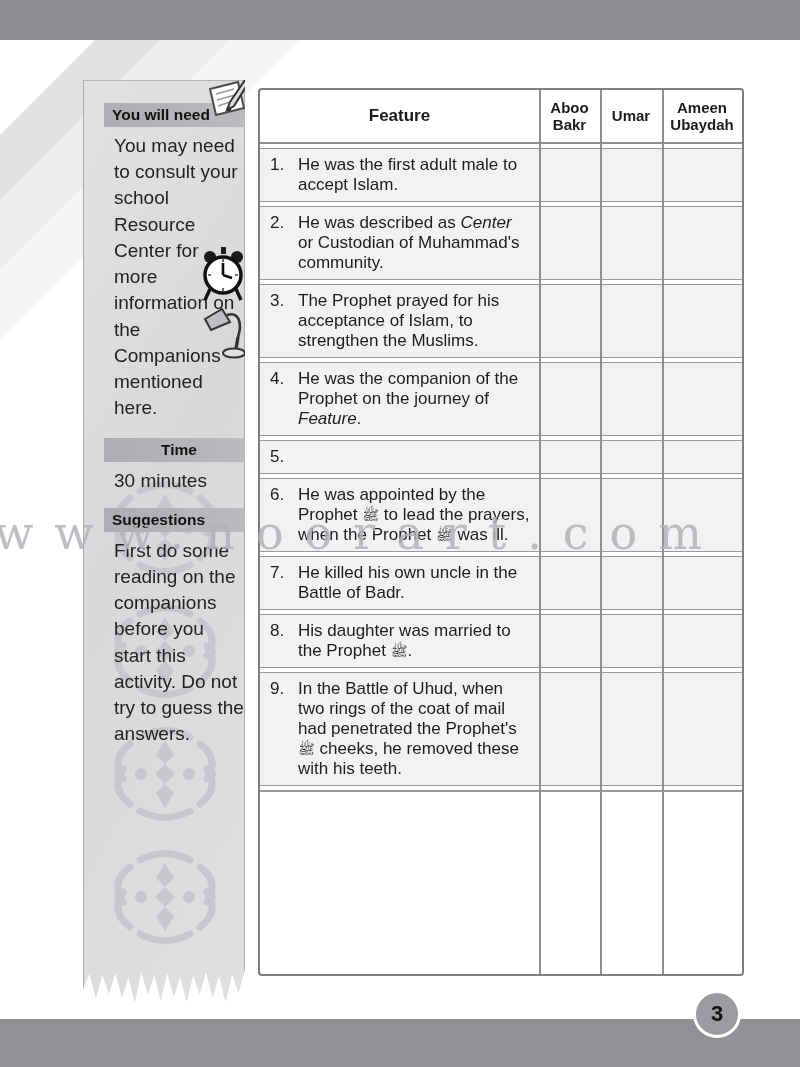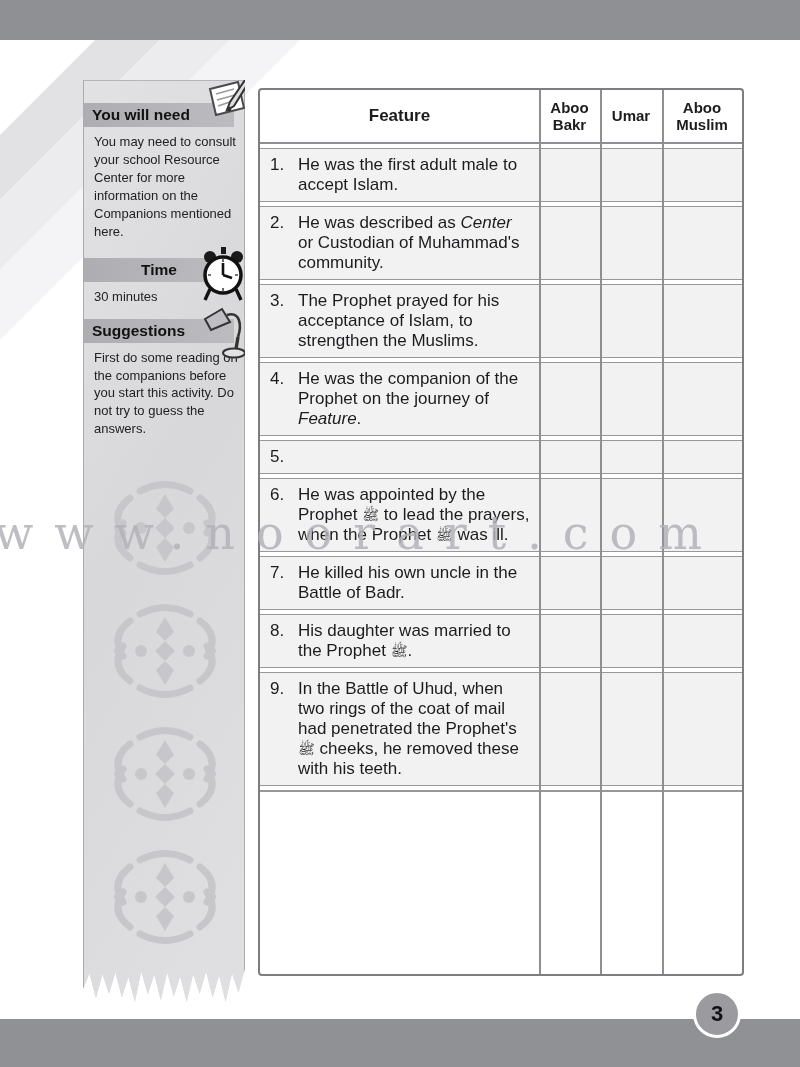--- a/index.html
+++ b/index.html
@@ -30,31 +30,32 @@
   .sidebar{
     position:absolute;left:83px;top:80px;width:162px;height:922px;z-index:2;
     background:#dcdcde;
     background-image:linear-gradient(120deg,#e2e2e4 0%,#d8d8db 45%,#e0e0e2 100%);
     border-left:1px solid #ababaf;border-right:1px solid #ababaf;border-top:1px solid #b5b5b9;
     box-sizing:border-box;
     clip-path:polygon(0 0,100% 0,100% 96.4%,96% 99%,92% 96.9%,88% 100%,84% 97.1%,80% 99.5%,
       76% 96.7%,72% 99.1%,68% 97%,64% 100%,60% 97.2%,56% 99.4%,52% 96.8%,48% 99.8%,
       44% 97%,40% 99.2%,36% 96.7%,32% 100%,28% 97.3%,24% 99.5%,20% 96.8%,16% 99.1%,
       12% 97%,8% 99.6%,4% 96.9%,0 98.6%);
+    padding-left:20px;
   }
   .ornaments{position:absolute;left:0;top:0;width:162px;height:922px;}
   .sb-header{
     position:relative;width:150px;box-sizing:border-box;margin-top:0;
     background:linear-gradient(90deg,#aeaeb2,#bcbcc0);
     padding:3px 8px;font-weight:bold;font-size:15.5px;color:#111;
   }
   .sb-h1{margin-top:22px;}
   .sb-h2{margin-top:17px;text-align:center;}
   .sb-h3{margin-top:13px;}
-  .sb-text{position:relative;margin:6px 0 0 10px;font-size:13px;line-height:1.38;color:#222;}
+  .sb-text{position:relative;margin:6px 0 0 10px;font-size:19px;line-height:1.38;color:#222;}
   .sb-icon{position:absolute;z-index:3;}
   .icon-writing{left:118px;top:-4px;}
   .icon-clock{left:112px;top:164px;}
   .icon-lamp{left:118px;top:222px;}
   
   .activity-table{
     position:absolute;left:258px;top:88px;width:486px;height:888px;z-index:2;
     background:#ffffff;border:2px solid #7d7d82;border-radius:4px;
     box-sizing:border-box;overflow:hidden;
   }
@@ -162,21 +163,21 @@
     <span>Suggestions</span>
   </div>
   <p class="sb-text">First do some reading on the companions before you start this activity. Do not try to guess the answers.</p>
 </aside>
 
 <section class="activity-table">
   <div class="thead">
     <div class="th th-feature">Feature</div>
     <div class="th th-name">Aboo Bakr</div>
     <div class="th th-name">Umar</div>
-    <div class="th th-name">Aboo Muslim</div>
+    <div class="th th-name">Ameen Ubaydah</div>
   </div>
   <div class="tbody">
       <div class="trow">
         <div class="cell feature">
           <span class="num">1.</span>
           <span class="txt"><span>He was the first adult male to accept Islam.</span></span>
         </div>
         <div class="cell answer"></div>
         <div class="cell answer"></div>
         <div class="cell answer"></div>

